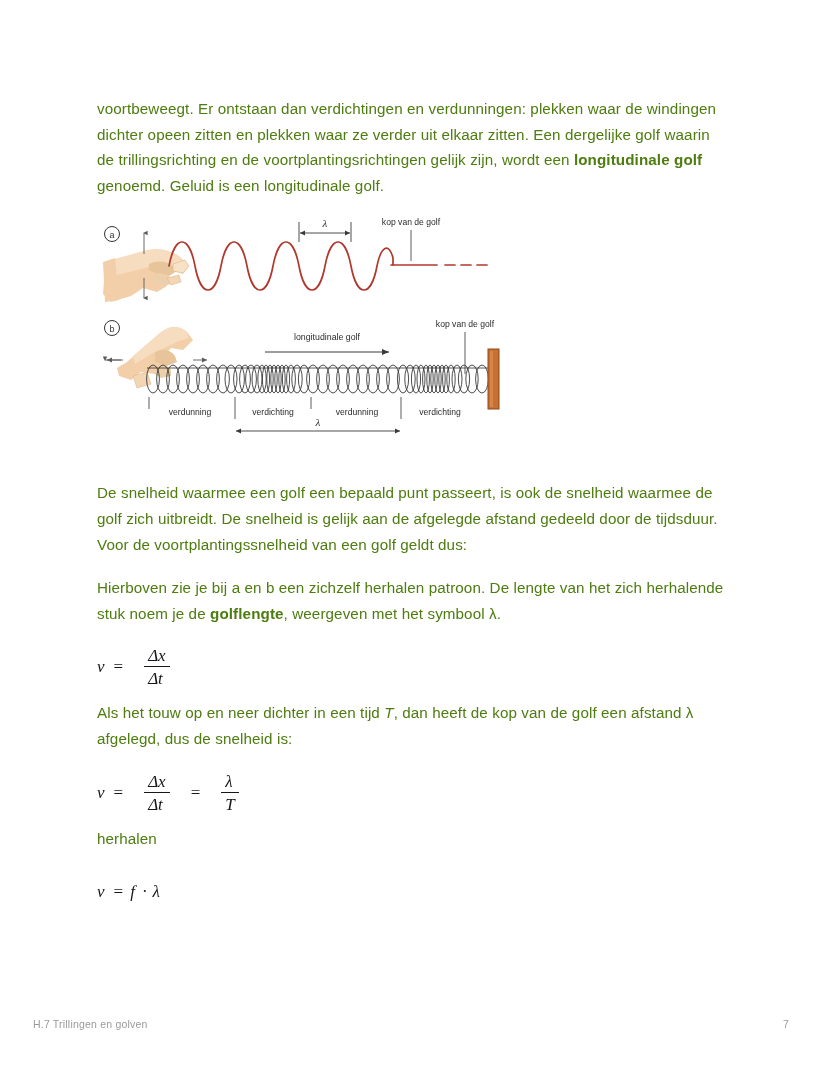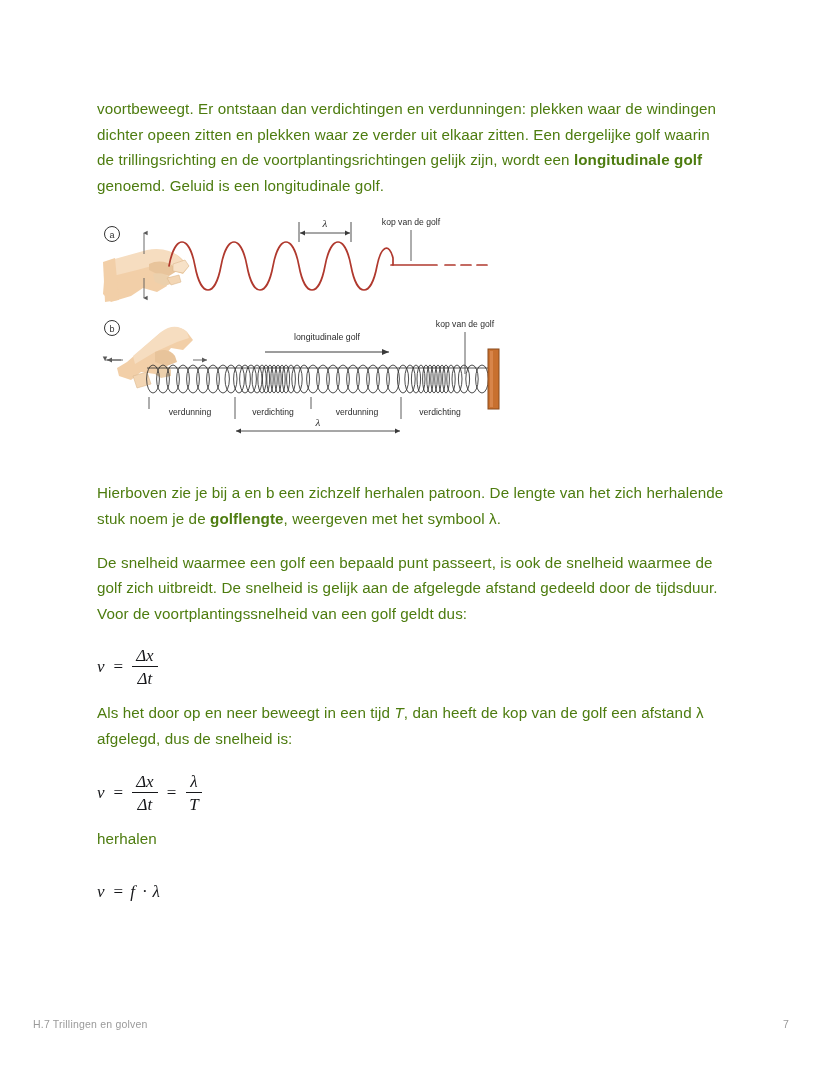--- a/index.html
+++ b/index.html
@@ -54,24 +54,23 @@
     align-items: center;
     height: 46px;
     margin: 8px 0 10px 0;
   }
   .formula .var { font-style: italic; padding-right: 2px; }
   .formula .eq { padding: 0 7px; font-style: normal; }
   .formula .op { padding: 0 5px; font-style: normal; }
   .frac {
     display: inline-flex;
     flex-direction: column;
-    align-items: center;
     vertical-align: middle;
     line-height: 1.12;
-    margin: 0 2px;
+    margin: 0 14px;
   }
   .frac .num {
     padding: 0 4px 1px 4px;
     border-bottom: 1.1px solid #16171a;
   }
   .frac .den { padding: 2px 4px 0 4px; }
   .mi { font-style: italic; }
 
   
   .footer {
@@ -272,34 +271,34 @@
           <text x="343" y="199" font-family="Liberation Sans, sans-serif" font-size="8.6" fill="#2b2b2b" text-anchor="middle">verdichting</text>
         </g>
 
         <g>
           <line x1="139" y1="215" x2="303" y2="215" stroke="#3a3a3a" stroke-width="0.9" marker-start="url(#arrStart)" marker-end="url(#arrEnd)"></line>
           <text x="221" y="210" font-family="Liberation Serif, serif" font-style="italic" font-size="11" fill="#2b2b2b" text-anchor="middle">λ</text>
         </g>
       </svg>
     </div>
 
+    <p class="body-text">De snelheid waarmee een golf een bepaald punt passeert, is ook de snelheid waarmee de golf zich uitbreidt. De snelheid is gelijk aan de afgelegde afstand gedeeld door de tijdsduur. Voor de voortplantingssnelheid van een golf geldt dus:</p>
+
     <p class="body-text"><span>Hierboven zie je bij a en b een zichzelf herhalen patroon. De lengte van het zich herhalende stuk noem je de </span><b>golflengte</b><span>, weergeven met het symbool λ.</span></p>
-
-    <p class="body-text">De snelheid waarmee een golf een bepaald punt passeert, is ook de snelheid waarmee de golf zich uitbreidt. De snelheid is gelijk aan de afgelegde afstand gedeeld door de tijdsduur. Voor de voortplantingssnelheid van een golf geldt dus:</p>
 
     <div class="formula">
       <span class="var">v</span>
       <span class="eq">=</span>
       <span class="frac">
         <span class="num mi">Δx</span>
         <span class="den mi">Δt</span>
       </span>
     </div>
 
-    <p class="body-text"><span>Als het door op en neer beweegt in een tijd </span><i>T</i><span>, dan heeft de kop van de golf een afstand λ afgelegd, dus de snelheid is:</span></p>
+    <p class="body-text"><span>Als het touw op en neer dichter in een tijd </span><i>T</i><span>, dan heeft de kop van de golf een afstand λ afgelegd, dus de snelheid is:</span></p>
 
     <div class="formula">
       <span class="var">v</span>
       <span class="eq">=</span>
       <span class="frac">
         <span class="num mi">Δx</span>
         <span class="den mi">Δt</span>
       </span>
       <span class="eq">=</span>
       <span class="frac">

